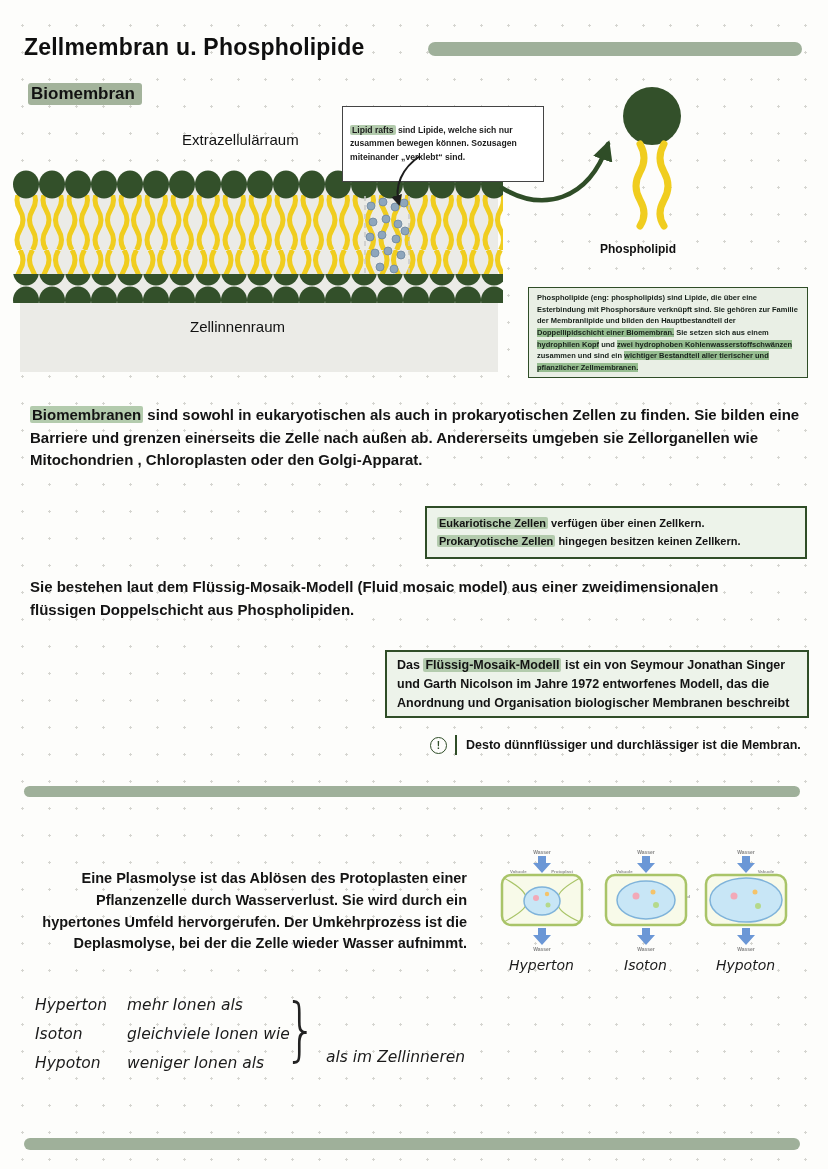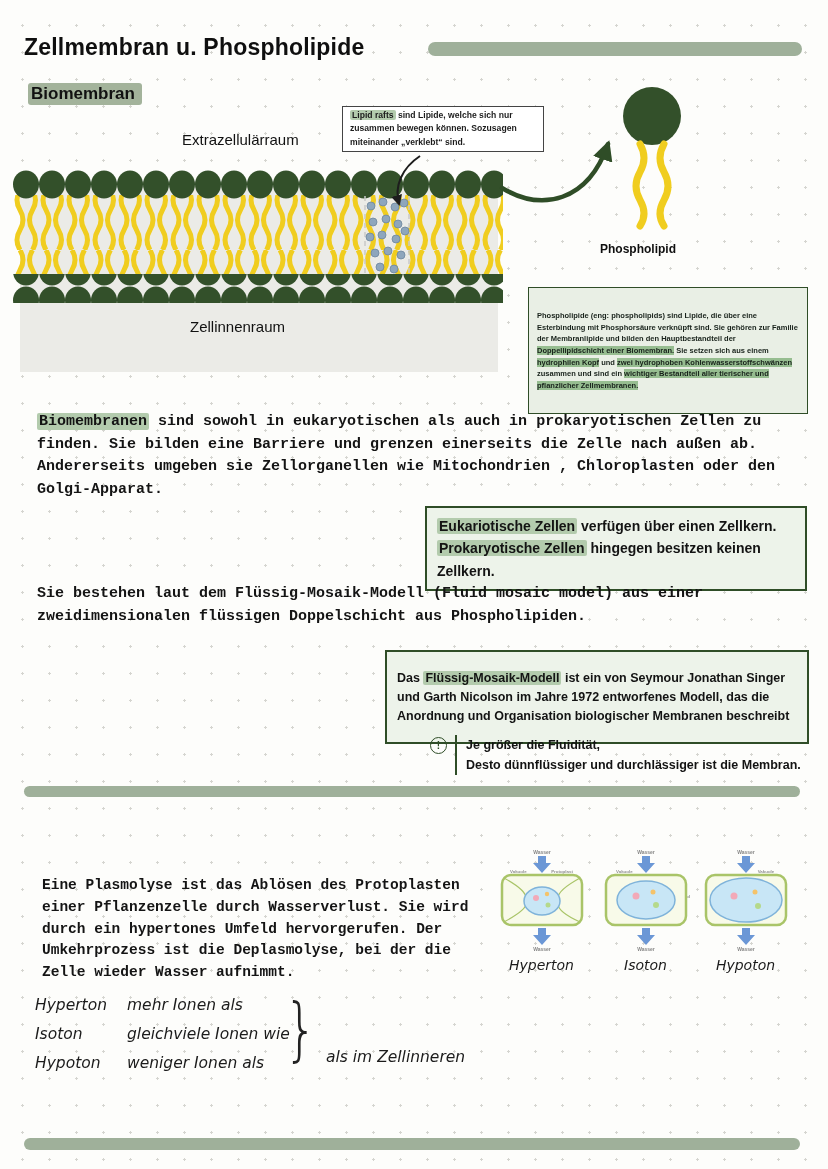--- a/index.html
+++ b/index.html
@@ -9,29 +9,29 @@
     background-color:#fdfdfb;
     background-image:radial-gradient(circle,#d5d5d0 1.1px,transparent 1.4px);
     background-size:27px 27px;background-position:9px 12px;
   }
   .abs{position:absolute;}
   .title{font-size:23px;font-weight:800;letter-spacing:.2px;color:#0f0f0f;}
   .pill{background:#9fb09a;border-radius:8px;}
   .subhead{font-size:17px;font-weight:800;background:#a3b39b;padding:1px 7px 2px 3px;border-radius:3px;color:#111;}
   .memlabel{font-size:15px;font-weight:400;color:#111;}
   .graybox{background:#ebebe7;}
-  .callout{background:#fff;border:1px solid #444;padding:2px 7px;font-size:8.6px;font-weight:700;line-height:1.55;color:#1c1c1c;}
+  .callout{background:#fff;border:1px solid #444;padding:17px 7px;font-size:8.6px;font-weight:700;line-height:1.55;color:#1c1c1c;}
   .hl{background:#b3cbad;padding:0 2px;border-radius:2px;}
   .hl2{background:#96bd90;}
   .phlabel{font-size:12px;font-weight:800;color:#0f0f0f;}
-  .infobox{background:#e9efe5;border:1.6px solid #2f4d27;padding:22px 8px;font-size:7.5px;font-weight:700;line-height:1.55;color:#17211a;}
-  .para{font-size:15px;font-weight:700;line-height:1.5;color:#141414;margin:7px;font-family:Liberation Mono, monospace;}
+  .infobox{background:#e9efe5;border:1.6px solid #2f4d27;padding:4px 8px;font-size:7.5px;font-weight:700;line-height:1.55;color:#17211a;}
+  .para{font-size:15px;font-weight:700;line-height:1.5;color:#141414;margin:0;}
   .xb{font-weight:900;}
-  .greenbox{background:#edf3ea;border:2px solid #2f4d27;padding:7px 10px;font-size:14px;font-weight:700;line-height:1.6;color:#131313;}
-  .modelbox{background:#edf3ea;border:2px solid #2f4d27;padding:17px 10px;font-size:12.5px;font-weight:700;line-height:1.5;color:#131313;}
+  .greenbox{background:#edf3ea;border:2px solid #2f4d27;padding:7px 10px;font-size:11px;font-weight:700;line-height:1.6;color:#131313;}
+  .modelbox{background:#edf3ea;border:2px solid #2f4d27;padding:4px 10px;font-size:12.5px;font-weight:700;line-height:1.5;color:#131313;}
   .note{display:flex;align-items:flex-start;gap:8px;}
   .alert{width:15px;height:15px;border:1.6px solid #2f4d27;border-radius:50%;display:flex;align-items:center;justify-content:center;
          font-size:10px;font-weight:800;color:#2f4d27;flex:0 0 auto;margin-top:2px;}
   .notetext{border-left:2px solid #2f4d27;padding-left:9px;font-size:12.5px;font-weight:700;line-height:1.6;color:#131313;}
   .h2{font-size:20px;font-weight:800;color:#0f0f0f;}
   .hand{font-family:"DejaVu Sans",sans-serif;font-style:italic;font-weight:400;font-size:15.5px;color:#1b1b1b;}
   .diagram{display:flex;flex-direction:column;align-items:center;width:95px;}
   .diagram .caption{margin-top:5px;font-size:14px;}
   .tiny{font-size:5px;fill:#868686;font-weight:700;}
   .tinier{font-size:4.4px;fill:#909090;font-weight:700;}
@@ -137,29 +137,28 @@
     <span>Sie bestehen laut dem </span><span class="xb">Flüssig-Mosaik-Modell</span><span> (Fluid mosaic model) aus einer zweidimensionalen flüssigen Doppelschicht aus </span><span class="xb">Phospholipiden</span><span>.</span>
   </p>
 
   <div class="abs modelbox" style="left:385px;top:650px;width:400px;">
     <span>Das </span><span class="hl">Flüssig-Mosaik-Modell</span><span> ist ein von Seymour Jonathan Singer und Garth Nicolson im Jahre 1972 entworfenes Modell, das die Anordnung und Organisation biologischer Membranen beschreibt</span>
   </div>
 
   <div class="abs note" style="left:430px;top:735px;">
     <span class="alert">!</span>
     <div class="notetext">
-      <div>Je größer die Fluidität,</div>
       <div>Desto dünnflüssiger und durchlässiger ist die Membran.</div>
     </div>
   </div>
 
   <div class="abs pill" style="left:24px;top:786px;width:776px;height:11px;"></div>
 
 
-  <p class="abs para" style="left:35px;top:868px;width:432px;font-size:14.5px;">Eine Plasmolyse ist das Ablösen des Protoplasten einer Pflanzenzelle durch Wasserverlust. Sie wird durch ein hypertones Umfeld hervorgerufen. Der Umkehrprozess ist die Deplasmolyse, bei der die Zelle wieder Wasser aufnimmt.</p>
+  <p class="abs para" style="left:35px;top:868px;width:432px;font-size:14.5px;text-align:right;">Eine Plasmolyse ist das Ablösen des Protoplasten einer Pflanzenzelle durch Wasserverlust. Sie wird durch ein hypertones Umfeld hervorgerufen. Der Umkehrprozess ist die Deplasmolyse, bei der die Zelle wieder Wasser aufnimmt.</p>
 
   <div class="abs diagram" style="left:494px;top:848px;">
     <svg width="92" height="104">
       <text x="46" y="6" class="tiny" text-anchor="middle">Wasser</text>
       <path d="M42,8 h8 v7 h5 l-9,10 -9,-10 h5 z" fill="#6b97d6"></path>
       <text x="66" y="25" class="tinier" text-anchor="middle">Protoplast</text>
       <text x="14" y="25" class="tinier">Vakuole</text>
       <rect x="6" y="27" width="80" height="50" rx="9" fill="#f8fae9" stroke="#a9c468" stroke-width="2.5"></rect>
       <path d="M8,30 Q30,42 30,50 M84,30 Q62,42 62,50 M8,74 Q30,62 30,56 M84,74 Q62,64 62,56" stroke="#a9c468" stroke-width="1.2" fill="none"></path>
       <ellipse cx="46" cy="53" rx="18" ry="14" fill="#c8e6f6" stroke="#7fb3da" stroke-width="1.5"></ellipse>

